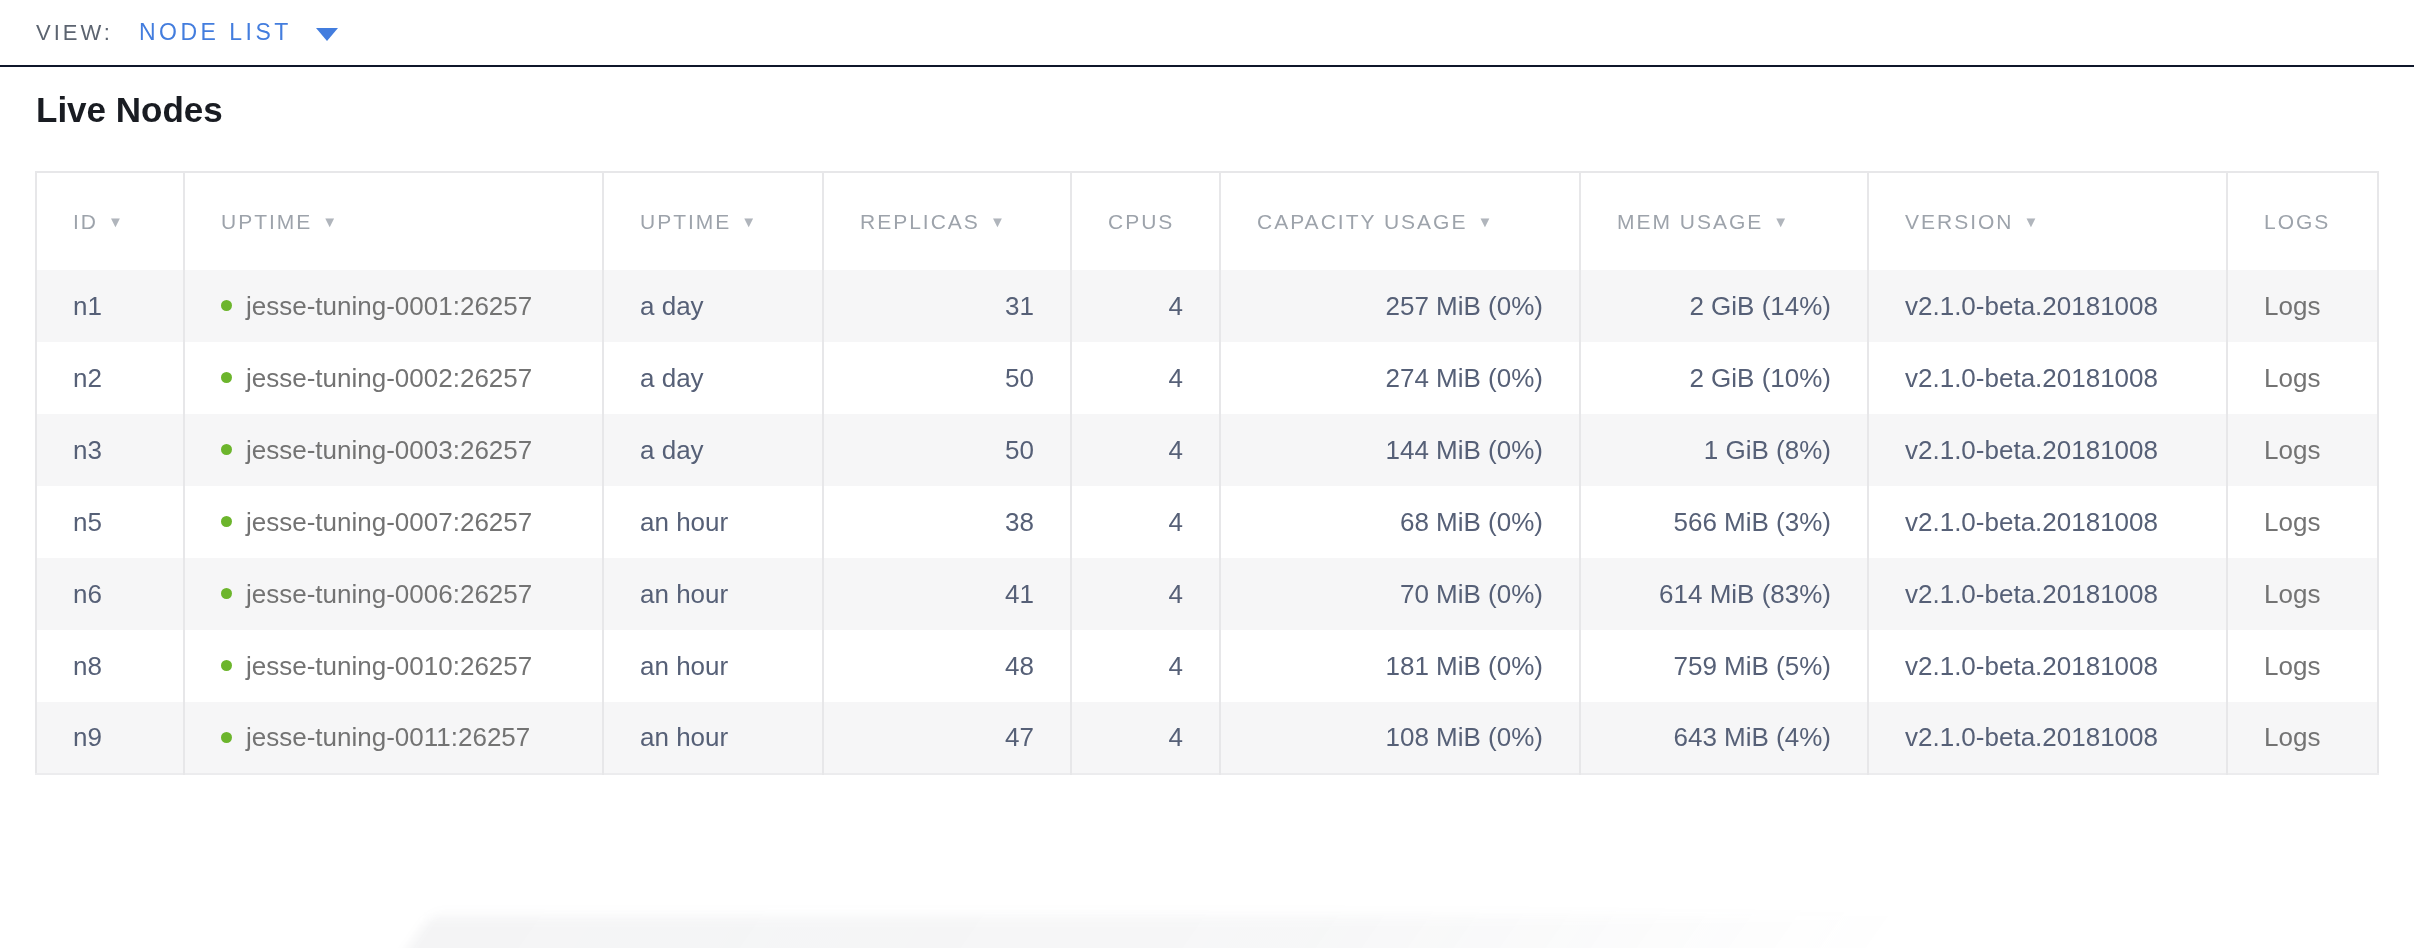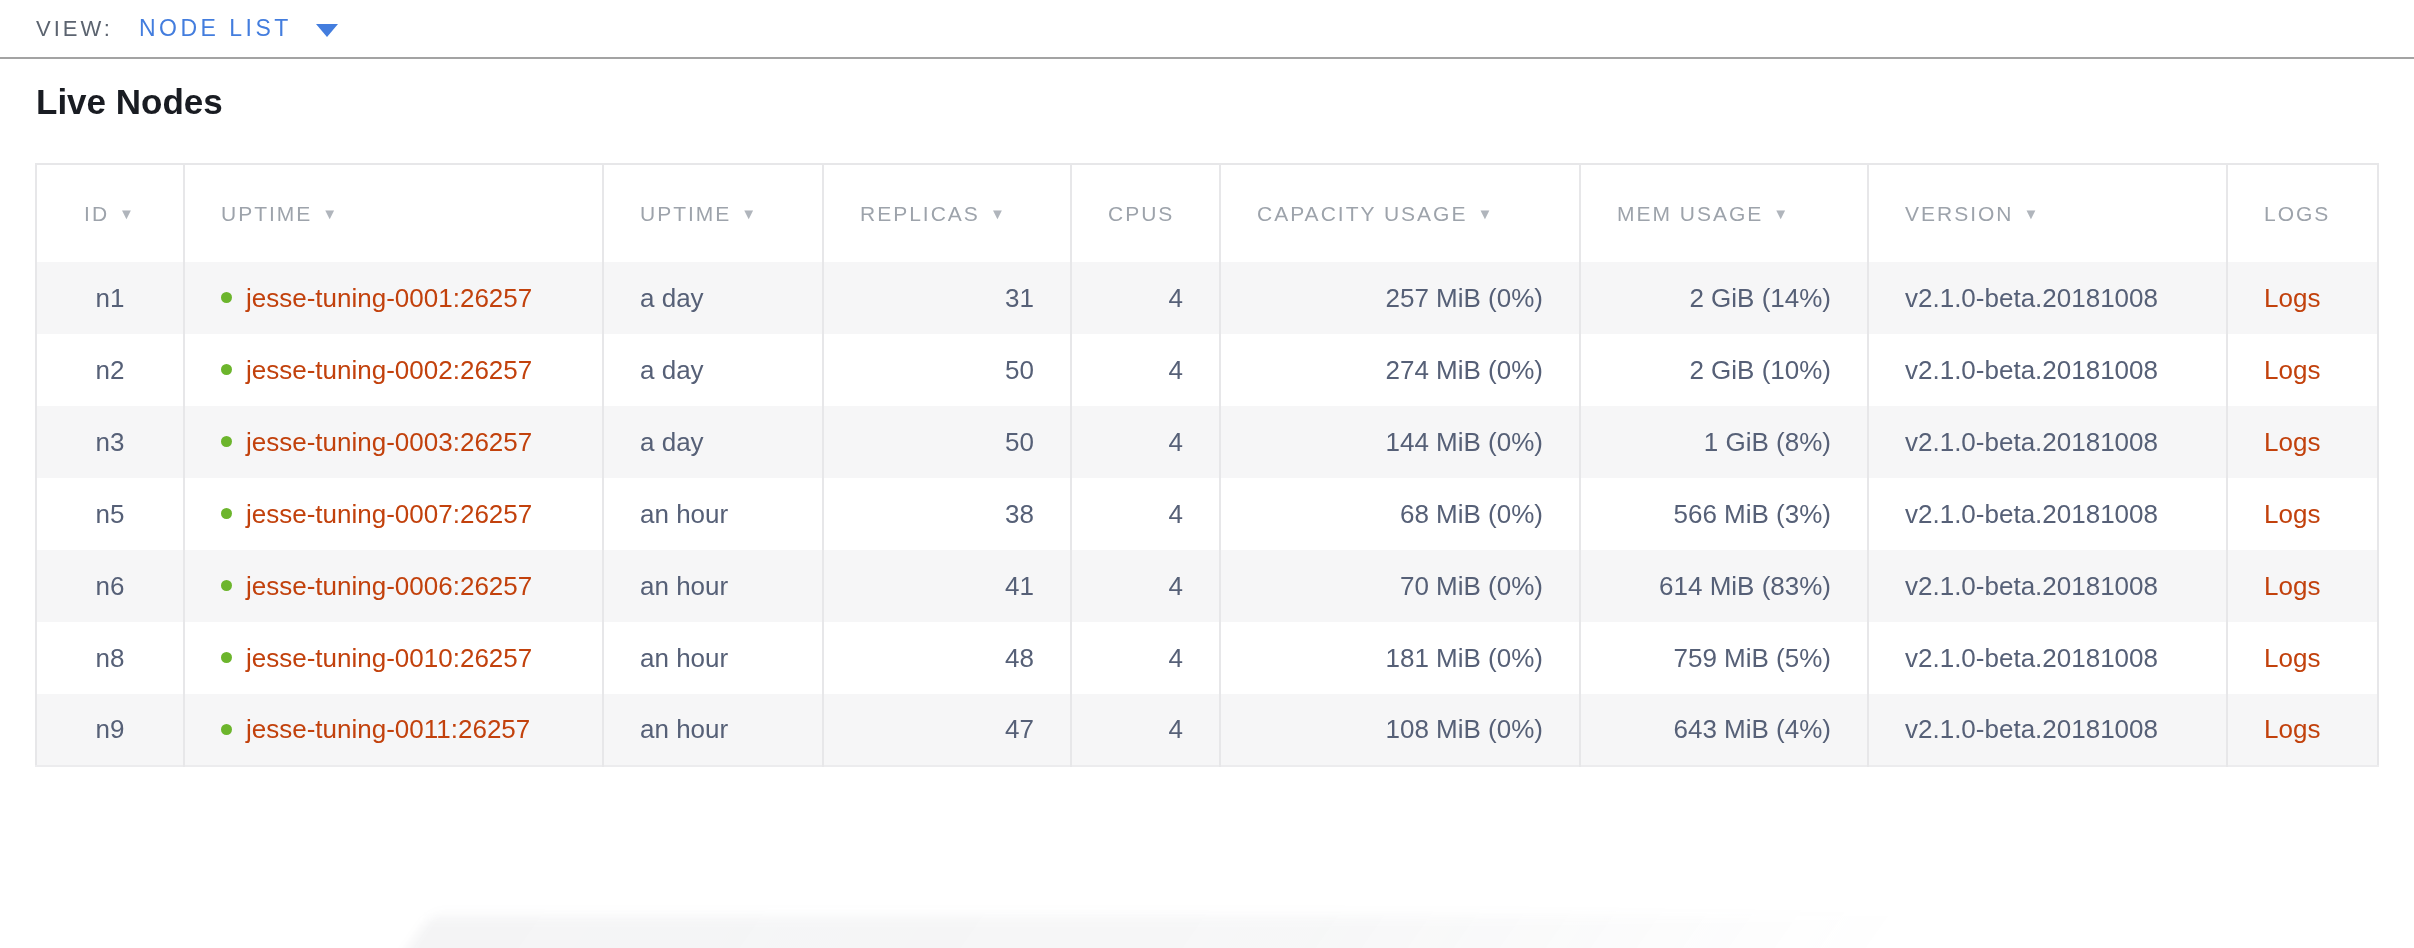--- a/index.html
+++ b/index.html
@@ -7,25 +7,25 @@
     margin: 0; padding: 0;
     width: 2414px; height: 948px;
     background: #ffffff;
     font-family: "Liberation Sans", sans-serif;
     overflow: hidden;
     position: relative;
   }
 
   
   .view-bar {
-    height: 59px;
+    height: 67px;
     display: flex;
     align-items: center;
     padding-left: 36px;
-    border-bottom: 2px solid #a3a3a3;
+    border-bottom: 2px solid #0f172a;
     background: #ffffff;
   }
   .view-label {
     font-size: 22px;
     letter-spacing: 3px;
     color: #5c6470;
   }
   .view-dropdown {
     display: flex;
     align-items: center;
@@ -68,21 +68,21 @@
     border-bottom: 2px solid #ececee;
     background: #ffffff;
   }
   table.nodes th, table.nodes td {
     border-left: 2px solid #e7e7e9;
     padding: 0 36px;
     vertical-align: middle;
     white-space: nowrap;
     overflow: hidden;
   }
-  table.nodes th:first-child, table.nodes td:first-child { border-left: none; text-align: center; }
+  table.nodes th:first-child, table.nodes td:first-child { border-left: none; }
 
   table.nodes thead th {
     height: 98px;
     font-size: 21px;
     font-weight: 400;
     letter-spacing: 2px;
     color: #9da3ab;
     text-align: left;
   }
   .sort-arrow {
@@ -96,21 +96,21 @@
   table.nodes tbody td {
     height: 72px;
     font-size: 26px;
     color: #566077;
   }
   table.nodes tbody tr:nth-child(odd) { background: #f6f6f7; }
   td.ar { text-align: right; }
   td.al { text-align: left; }
 
   a.cell-link {
-    color: #c2410c;
+    color: #737373;
     text-decoration: none;
     cursor: pointer;
   }
   .status-dot {
     display: inline-block;
     width: 11px; height: 11px;
     border-radius: 50%;
     background: #6cb52c;
     margin-right: 14px;
     vertical-align: middle;

